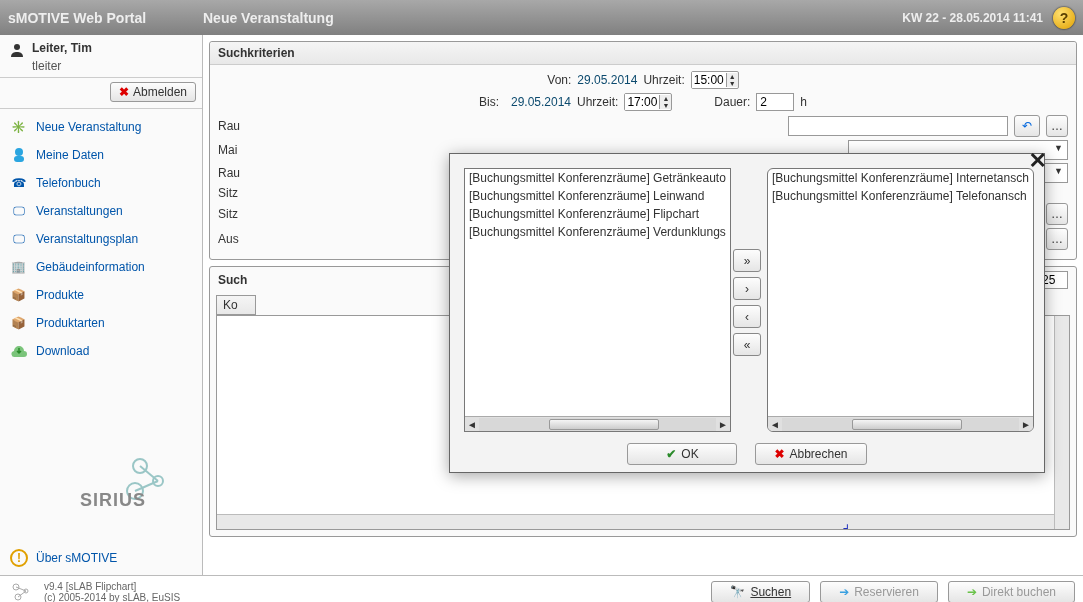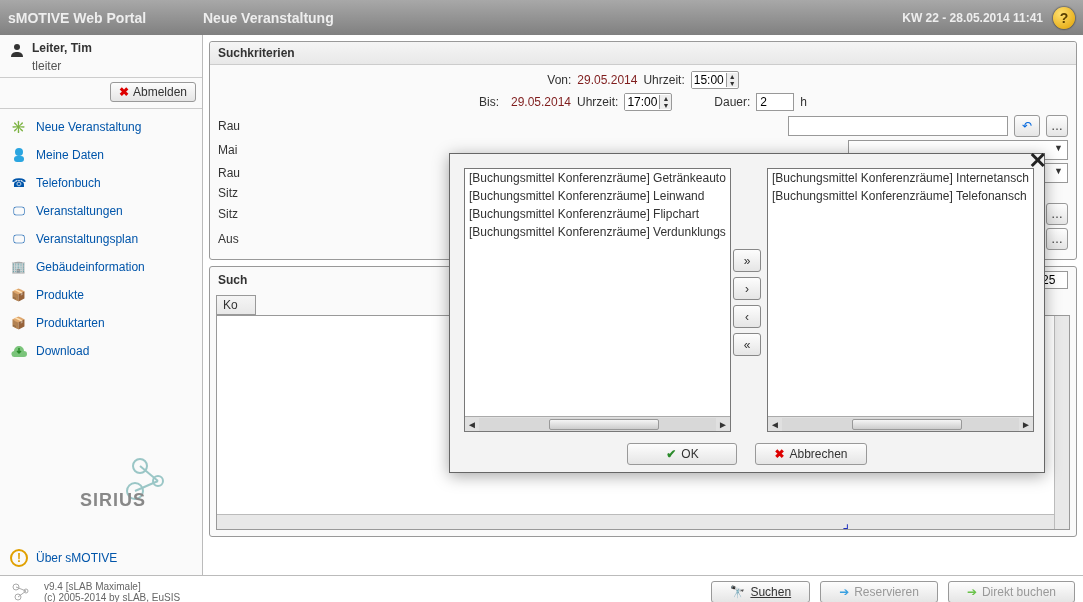--- a/index.html
+++ b/index.html
@@ -23,21 +23,21 @@
 .nav-icon { width: 18px; height: 18px; display: inline-flex; align-items: center; justify-content: center; }
 .sidebar-bottom { margin-top: auto; padding: 20px; }
 .about-row { display: flex; align-items: center; gap: 8px; padding: 8px 10px; color: #0055aa; cursor: pointer;}
 .excl-circle { width:18px; height:18px; border:2px solid #e0a000; border-radius:50%; display:inline-flex; align-items:center; justify-content:center; color:#e0a000; font-weight:bold; font-size:12px;}
 .main { flex: 1; position: relative; padding: 6px; }
 .panel { border: 1px solid #999; border-radius: 3px; background: #fafafa; }
 .panel-header { padding: 4px 8px; font-weight: bold; border-bottom: 1px solid #ccc; background: linear-gradient(#f5f5f5,#e8e8e8); border-radius: 3px 3px 0 0;}
 .panel-body { padding: 6px 8px; }
 .form-row { display: flex; align-items: center; gap: 6px; margin-bottom: 4px; justify-content: center; }
 .lbl { display: inline-block; }
-.date-link { color: #7f1d1d; }
+.date-link { color: #0c4a6e; }
 .spinner { display: inline-flex; align-items: center; border:1px solid #999; border-radius:2px; background:#fff; }
 .spinner input { border:none; width:34px; padding:1px 2px; font-size:12px; }
 .spinner .arrows { display:flex; flex-direction:column; }
 .spinner .arrows span { font-size:7px; line-height:7px; padding:0 2px; cursor:pointer; background:#eee; border-left:1px solid #999;}
 .txt { border:1px solid #999; padding:1px 3px; font-size:12px; background:#fff;}
 .row-truncate { display:flex; align-items:center; gap:6px; margin-bottom:3px;}
 .row-truncate .lbl2 { width:30px; }
 .row-truncate .widefield { flex:1; border:1px solid #999; height:20px; background:#fff;}
 .revert-btn { width:26px; height:22px; border:1px solid #999; border-radius:3px; background:linear-gradient(#fdfdfd,#e5e5e5); display:inline-flex; align-items:center; justify-content:center; color:#0066dd; cursor:pointer;}
 .dots-btn { width:22px; height:22px; border:1px solid #999; border-radius:3px; background:linear-gradient(#fdfdfd,#e5e5e5); display:inline-flex; align-items:center; justify-content:center; cursor:pointer;}
@@ -52,21 +52,21 @@
 .sirius-mini { width:26px; height:22px; display:inline-block;}
 .credits { font-size:10px; color:#666; line-height:11px;}
 .bottombar .flex1 { flex:1;}
 .action-btn { border:1px solid #999; border-radius:3px; background:linear-gradient(#fdfdfd,#e5e5e5); padding:3px 18px; cursor:pointer; display:inline-flex; align-items:center; gap:5px;}
 .action-btn.disabled { color:#999; }
 
 .modal { position:absolute; left:246px; top:118px; width:596px; height:320px; background:#f3f3f3; border:1px solid #666; box-shadow:0 3px 15px rgba(0,0,0,.35);}
 .modal .close-x { position:absolute; right:-3px; top:-6px; font-size:22px; font-weight:bold; cursor:pointer; color:#222;}
 .listbox { position:absolute; top:14px; width:267px; height:264px; border:1px solid #777; background:#fff; overflow:hidden;}
 .listbox.left { left:14px;}
-.listbox.right { right:10px;}
+.listbox.right { right:10px;border-radius:6px;}
 .listbox .items { position:absolute; left:0; right:0; top:0; bottom:15px; overflow:hidden;}
 .listbox .item { padding:2px 4px; white-space:nowrap; cursor:pointer;}
 .listbox .hbar { position:absolute; left:0; right:0; bottom:0; height:15px; background:#e0e0e0; border-top:1px solid #aaa; display:flex; align-items:center;}
 .listbox .hbar .arrow { width:14px; text-align:center; font-size:10px; cursor:pointer;}
 .listbox .hbar .track { flex:1; height:13px; background:#d8d8d8; position:relative;}
 .listbox .hbar .thumb { position:absolute; top:1px; left:70px; width:110px; height:11px; background:linear-gradient(#f5f5f5,#ccc); border:1px solid #999; border-radius:2px;}
 .mover-col { position:absolute; left:283px; top:95px; display:flex; flex-direction:column; gap:5px;}
 .mover-btn { width:28px; height:23px; border:1px solid #888; border-radius:3px; background:linear-gradient(#fdfdfd,#e5e5e5); display:flex; align-items:center; justify-content:center; cursor:pointer; font-size:12px;}
 .modal-actions { position:absolute; bottom:7px; left:0; right:0; display:flex; justify-content:center; gap:18px;}
 .modal-actions .action-btn { min-width:110px; justify-content:center;}
@@ -315,21 +315,21 @@
   <span class="sirius-mini">
     <svg width="26" height="22" viewBox="0 0 26 22">
         <circle cx="8" cy="6" r="3" fill="none" stroke="#aaa"></circle>
         <circle cx="18" cy="10" r="2" fill="none" stroke="#aaa"></circle>
         <circle cx="10" cy="16" r="3" fill="none" stroke="#aaa"></circle>
         <line x1="8" y1="6" x2="18" y2="10" stroke="#aaa"></line>
         <line x1="18" y1="10" x2="10" y2="16" stroke="#aaa"></line>
       </svg>
   </span>
   <div class="credits">
-    <div>v9.4 [sLAB Maximale]</div>
+    <div>v9.4 [sLAB Flipchart]</div>
     <div>(c) 2005-2014 by sLAB, EuSIS</div>
   </div>
   <div class="flex1"></div>
   <span class="action-btn">
       <span>🔭</span>
       <span style="text-decoration:underline">Suchen</span>
     </span>
   <span class="action-btn disabled">
       <span style="color:#3aa0e0">➔</span>
       <span>Reservieren</span>

